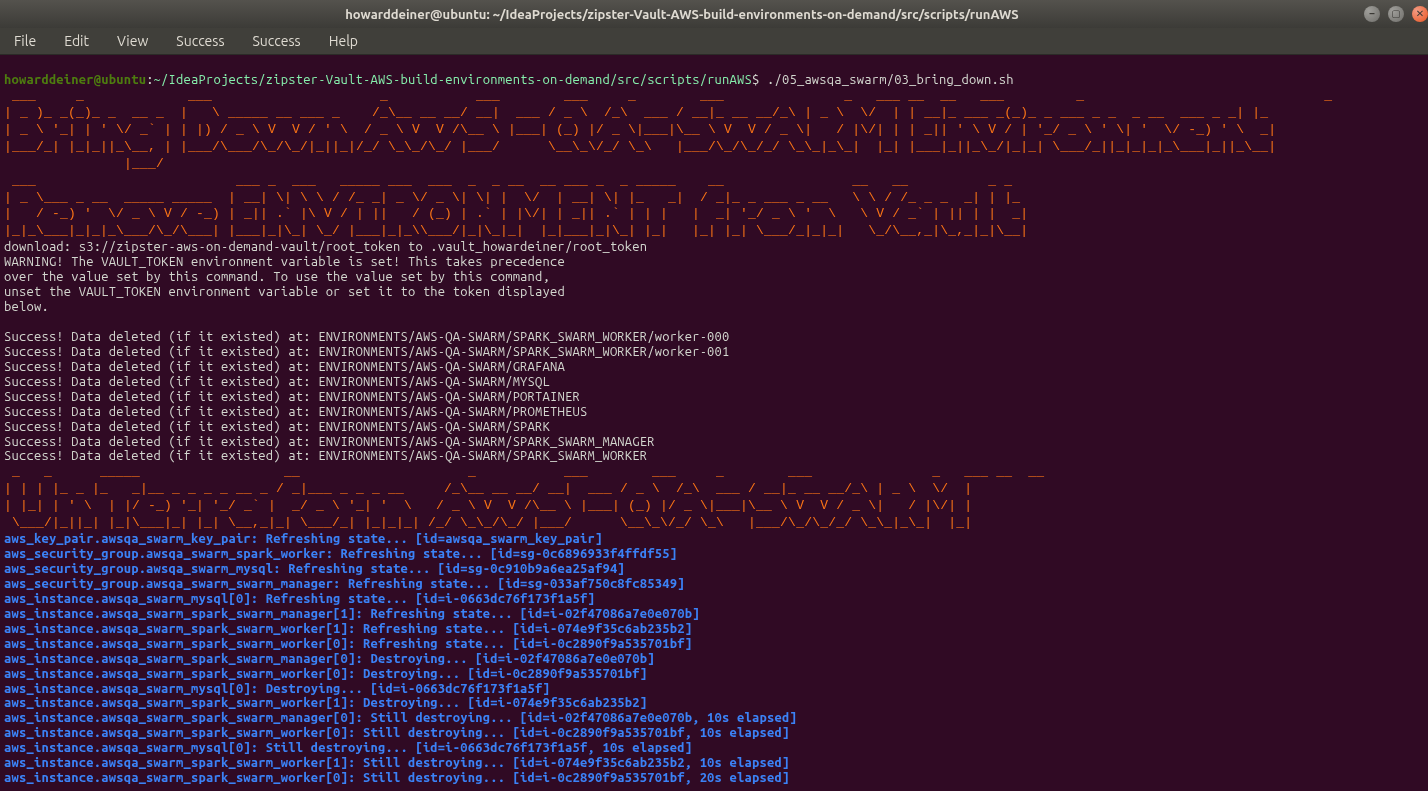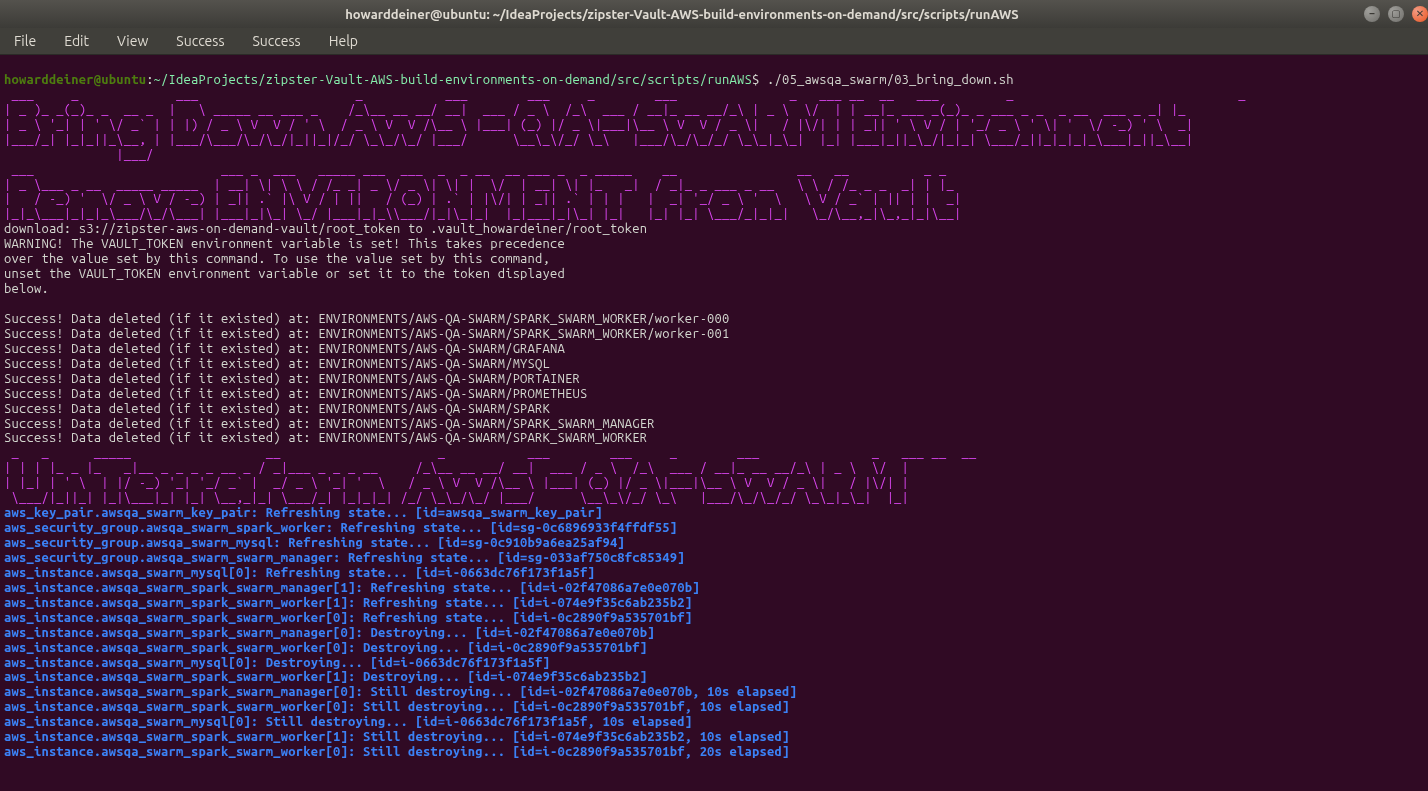--- a/index.html
+++ b/index.html
@@ -58,21 +58,21 @@
     white-space: pre;
     overflow: hidden;
     letter-spacing: 0.2px;
   }
   .prompt-user { color: #4d7c0f; font-weight: bold; }
   .prompt-path { color: #86efac; font-weight: normal; }
   .prompt-sep  { color: #d3d7cf; }
   .cmd         { color: #d3d7cf; }
   .out         { color: #d3d7cf; }
   .bold        { font-weight: bold; color: #3b82f6; }
-  .ascii       { color: #d946ef; }
+  .ascii       { color: #f97316; font-family: Liberation Mono, monospace; }
 </style>
 </head>
 <body>
 
 <div class="titlebar">
   <span class="title">howarddeiner@ubuntu: ~/IdeaProjects/zipster-Vault-AWS-build-environments-on-demand/src/scripts/runAWS</span>
   <div class="win-controls">
     <span class="win-btn win-min">–</span>
     <span class="win-btn win-max">▢</span>
     <span class="win-btn win-close">✕</span>

